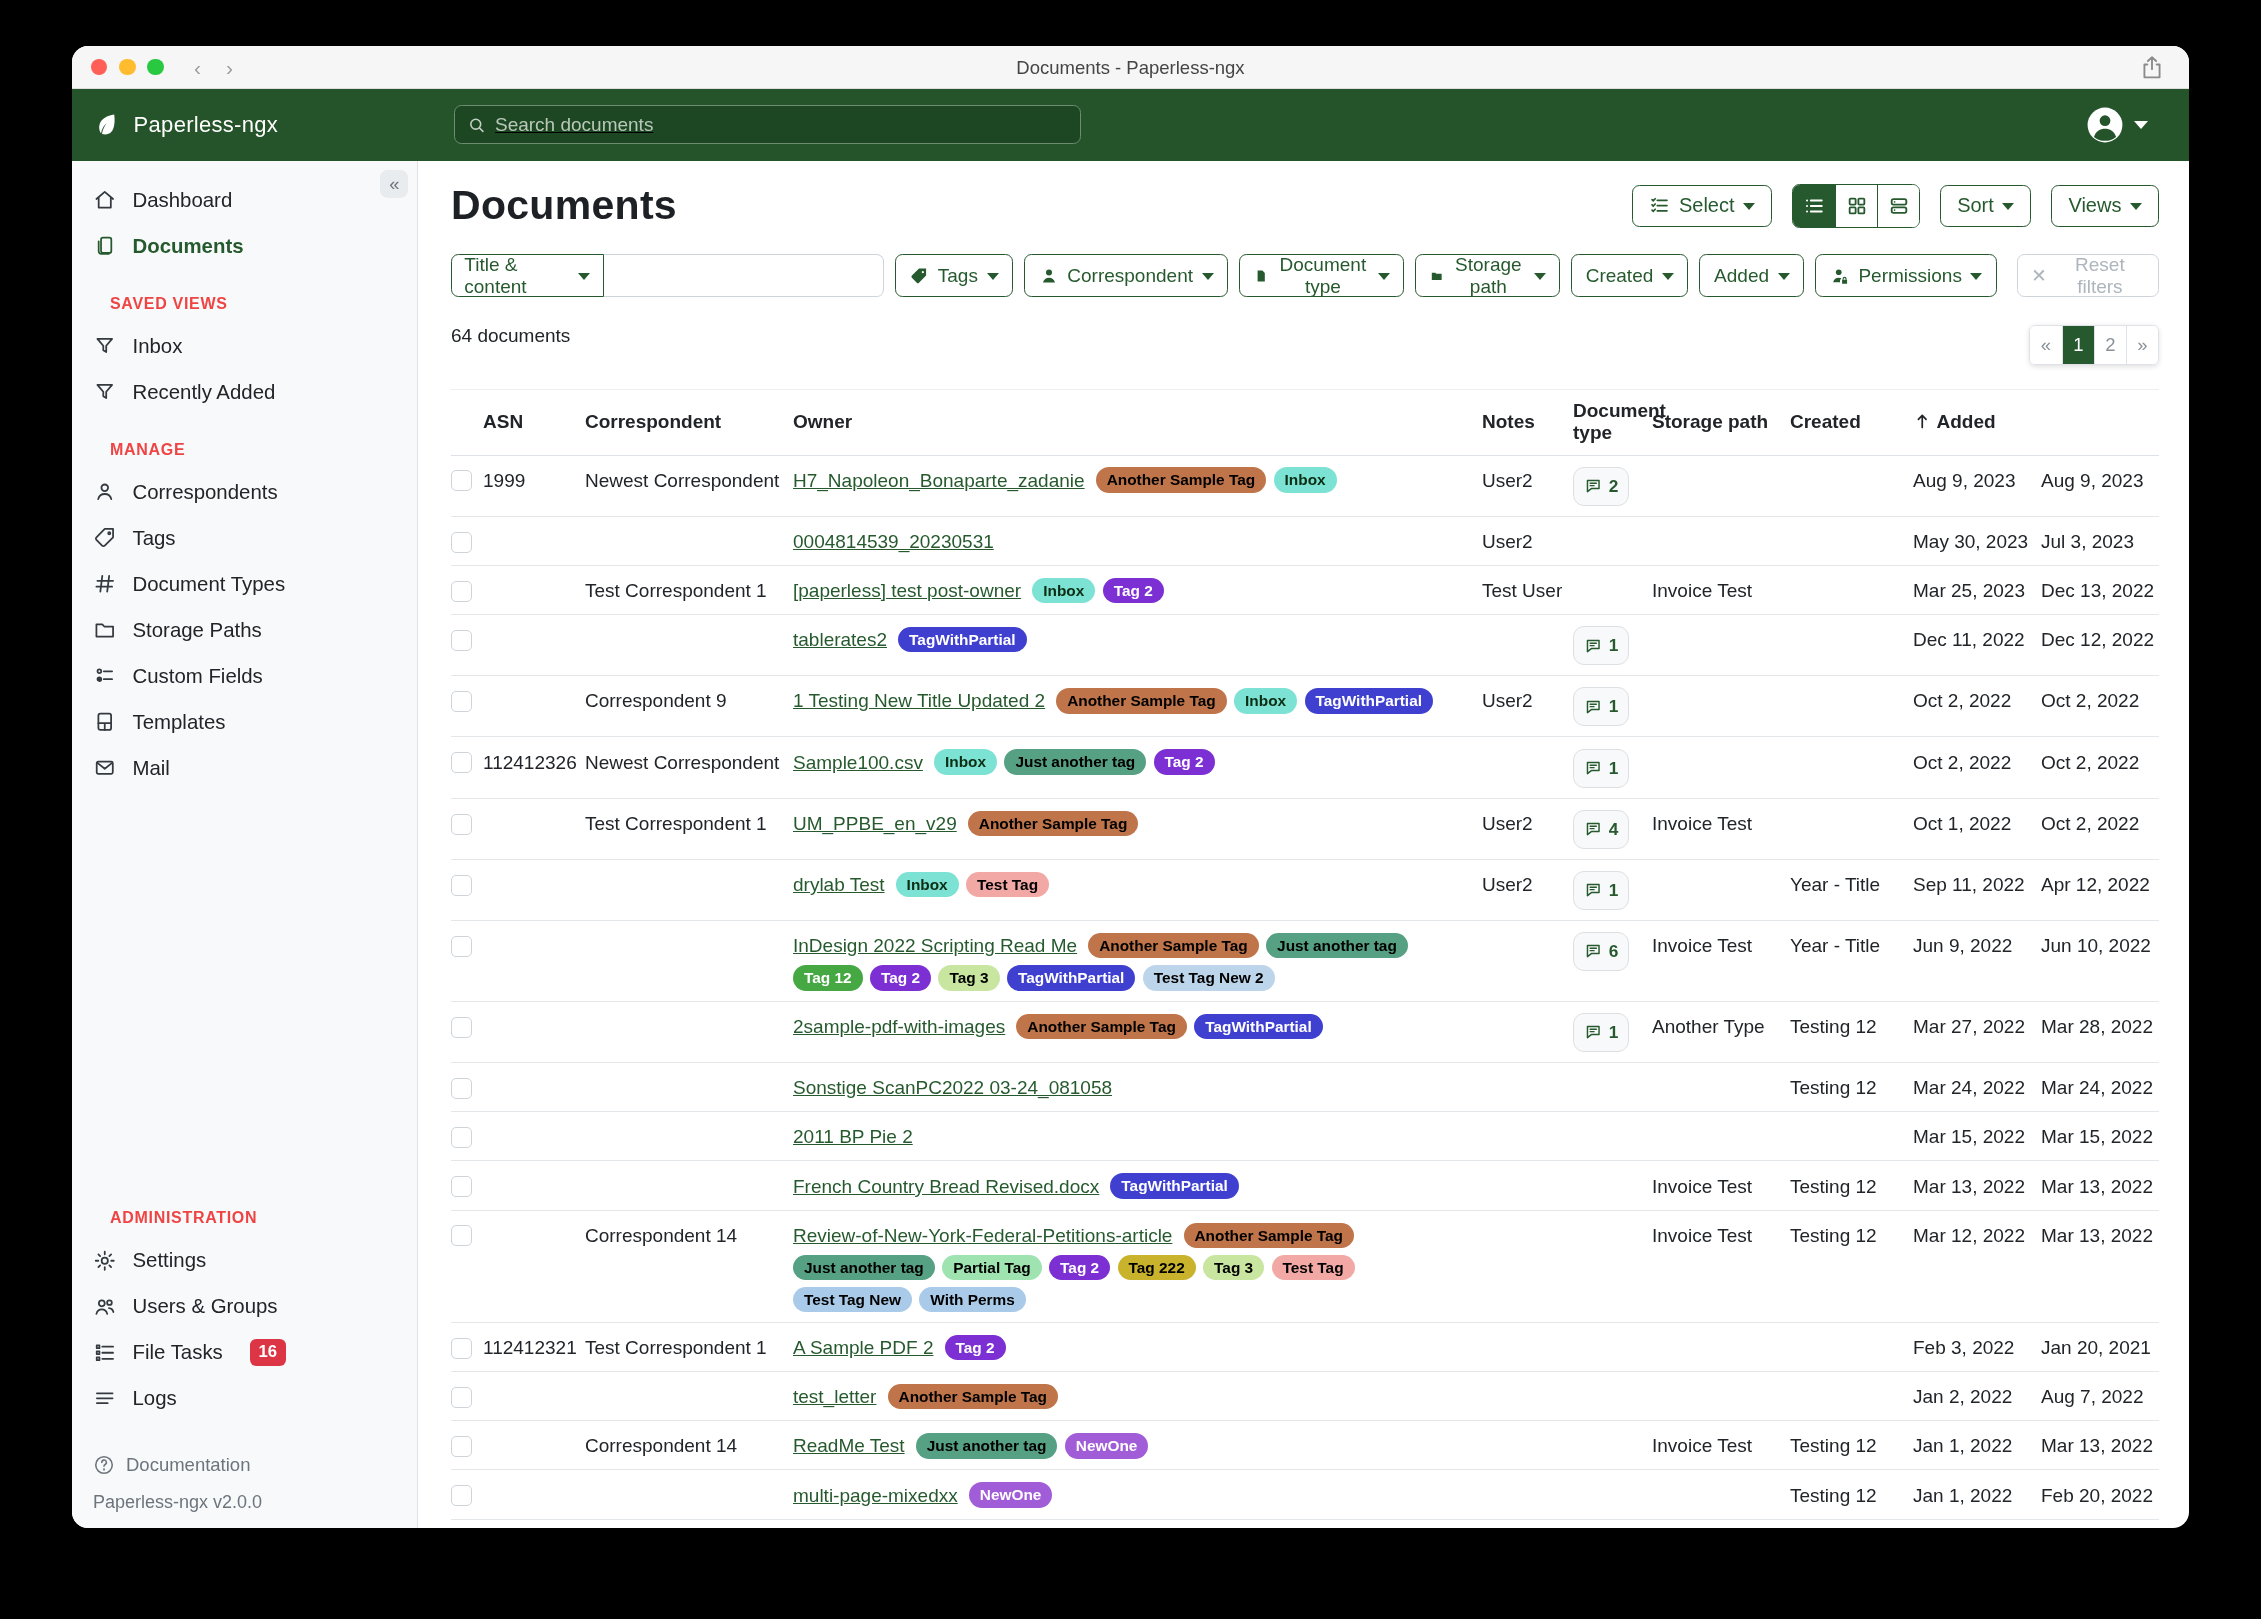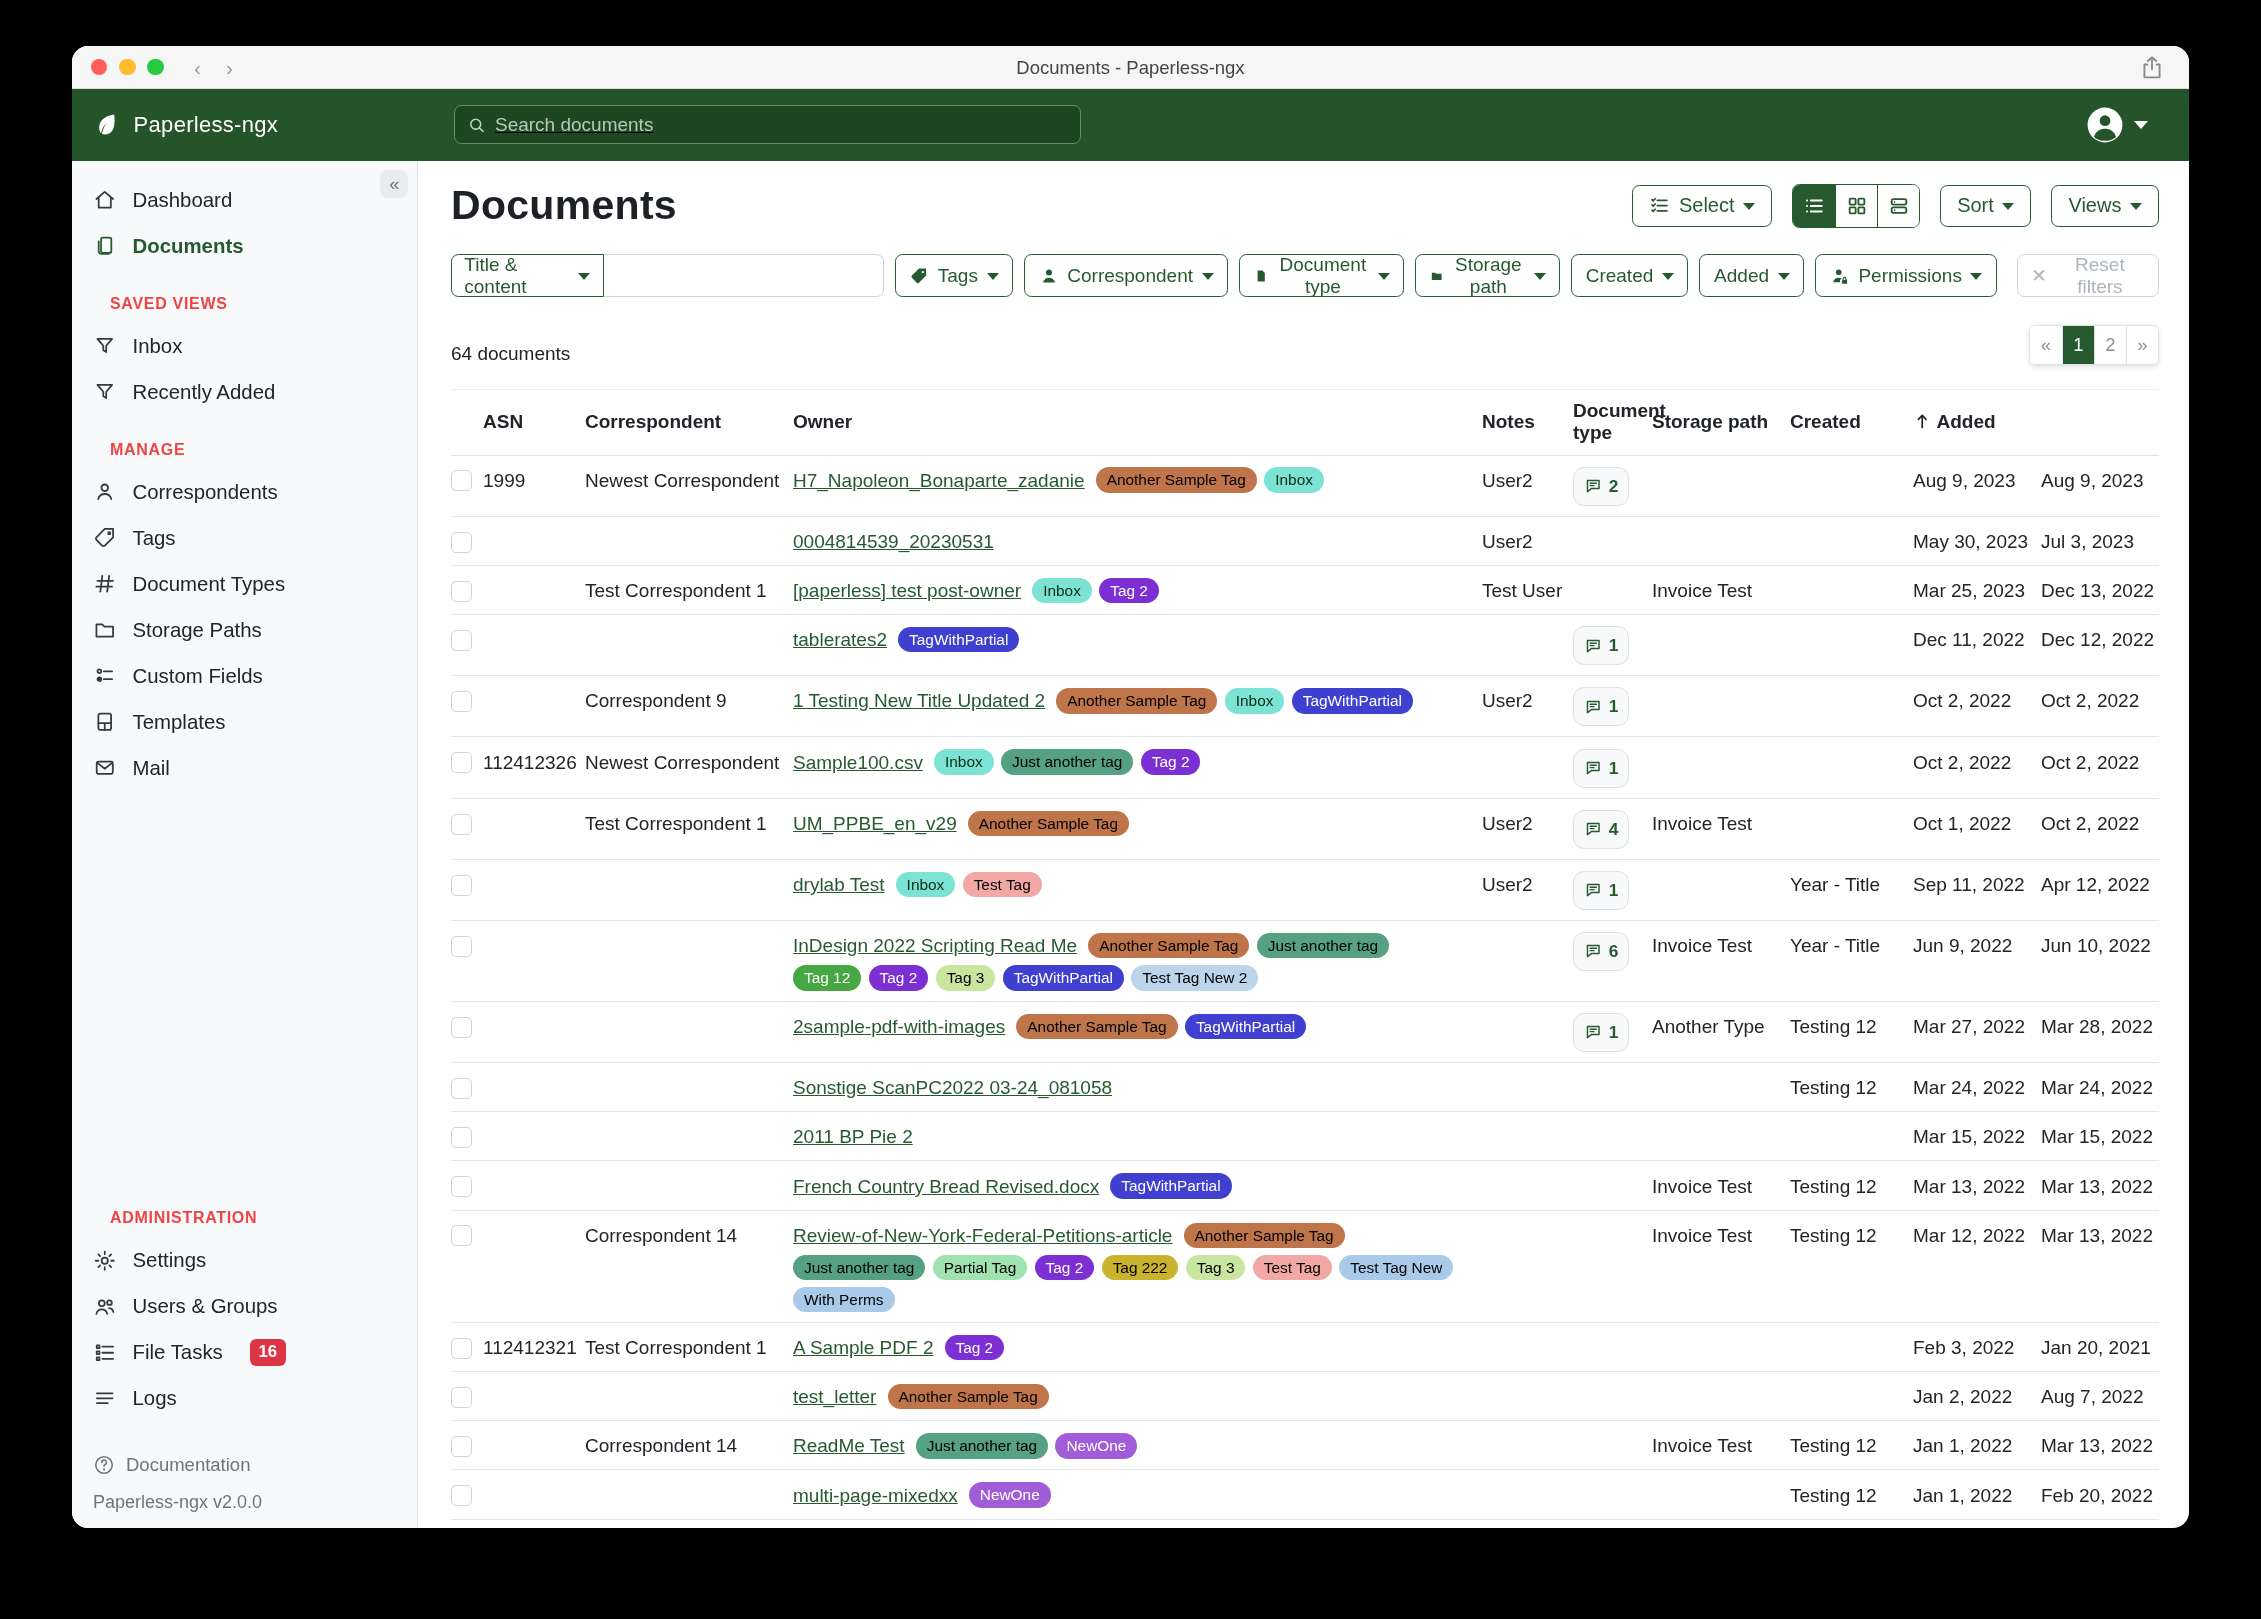--- a/index.html
+++ b/index.html
@@ -83,41 +83,41 @@
   .combo-input { width:309px; border:1.2px solid #ced4da; border-left:none; border-radius:0 7.4px 7.4px 0;
     font-size:19px; padding:0 11px; outline:none; color:#212529; font-family:"Liberation Sans", sans-serif; }
   .fbtn { display:inline-flex; align-items:center; gap:8.6px; height:43px; padding:0 13.6px;
     border:1.5px solid #265a2e; border-radius:7.4px; background:#fff; color:#265a2e;
     font-size:19px; font-weight:400; cursor:pointer; font-family:"Liberation Sans", sans-serif; }
   .fbtn .ic { width:20px; height:20px; }
   .fbtn.reset { border:1.2px solid #ced4da; color:#adb5bd; margin-left:8.6px; }
   .fbtn.reset .x { font-size:18.5px; }
 
   
-  .meta-row { margin-top:28px; display:flex; align-items:flex-end; }
+  .meta-row { margin-top:28px; display:flex; align-items:flex-start; }
   .doc-count { font-size:19px; color:#212529; }
   .pager { margin-left:auto; display:flex; border-radius:6.2px; overflow:hidden;
     box-shadow:0 1.2px 5px rgba(0,0,0,.12); border:0.6px solid #dee2e6; }
   .page-cell { min-width:32px; height:38px; display:flex; align-items:center; justify-content:center;
     background:#fff; color:#8a9299; font-size:18.5px; border-left:0.6px solid #dee2e6; cursor:pointer; padding:0 10px; }
   .page-cell:first-child { border-left:none; }
   .page-cell.active { background:#265a2e; color:#fff; }
 
   
   .tgrid { display:grid; grid-template-columns:32px 102px 208px minmax(0,1fr) 91px 79px 138px 123px 128px 118px; }
   .thead { margin-top:23.5px; border-top:1.2px solid #eceeef; border-bottom:1.2px solid #dee2e6;
     padding:10px 0 11px; font-weight:700; font-size:19px; color:#212529; align-items:center; }
   .th-added { display:flex; align-items:center; gap:5px; }
   .rows {}
   .trow { border-bottom:1.2px solid #e4e7e9; padding:10px 0; align-items:start; font-size:19px; color:#212529; }
   .trow > div { line-height:27px; padding-top:1.2px; }
   .cb { width:21px; height:21px; border:1.2px solid #ced4da; border-radius:5px; background:#fff; margin-top:3.7px; cursor:pointer; }
   .title-cell { display:flex; flex-wrap:wrap; align-items:center; gap:6.2px 7.4px; padding-right:18.5px; }
   a.doc-title { color:#265a2e; font-size:19px; text-decoration:underline; cursor:pointer; margin-right:3.7px; }
-  .tagpill { font-size:15.4px; font-weight:400; padding:5px 11px; border-radius:617px; line-height:1; white-space:nowrap; cursor:pointer; }
+  .tagpill { font-size:15.4px; font-weight:700; padding:5px 11px; border-radius:617px; line-height:1; white-space:nowrap; cursor:pointer; }
   .notes-badge { display:inline-flex; align-items:center; gap:6.2px; border:1.2px solid #dde0e3;
     background:#f8f9fa; border-radius:11px; padding:5px 10px; color:#265a2e; font-size:17.3px; font-weight:700; cursor:pointer; }
   .notes-badge .ic { width:18.5px; height:18.5px; }
   .ic svg { width:100%; height:100%; display:block; }
 </style>
 </head>
 <body>
 
 <div class="window">
 

